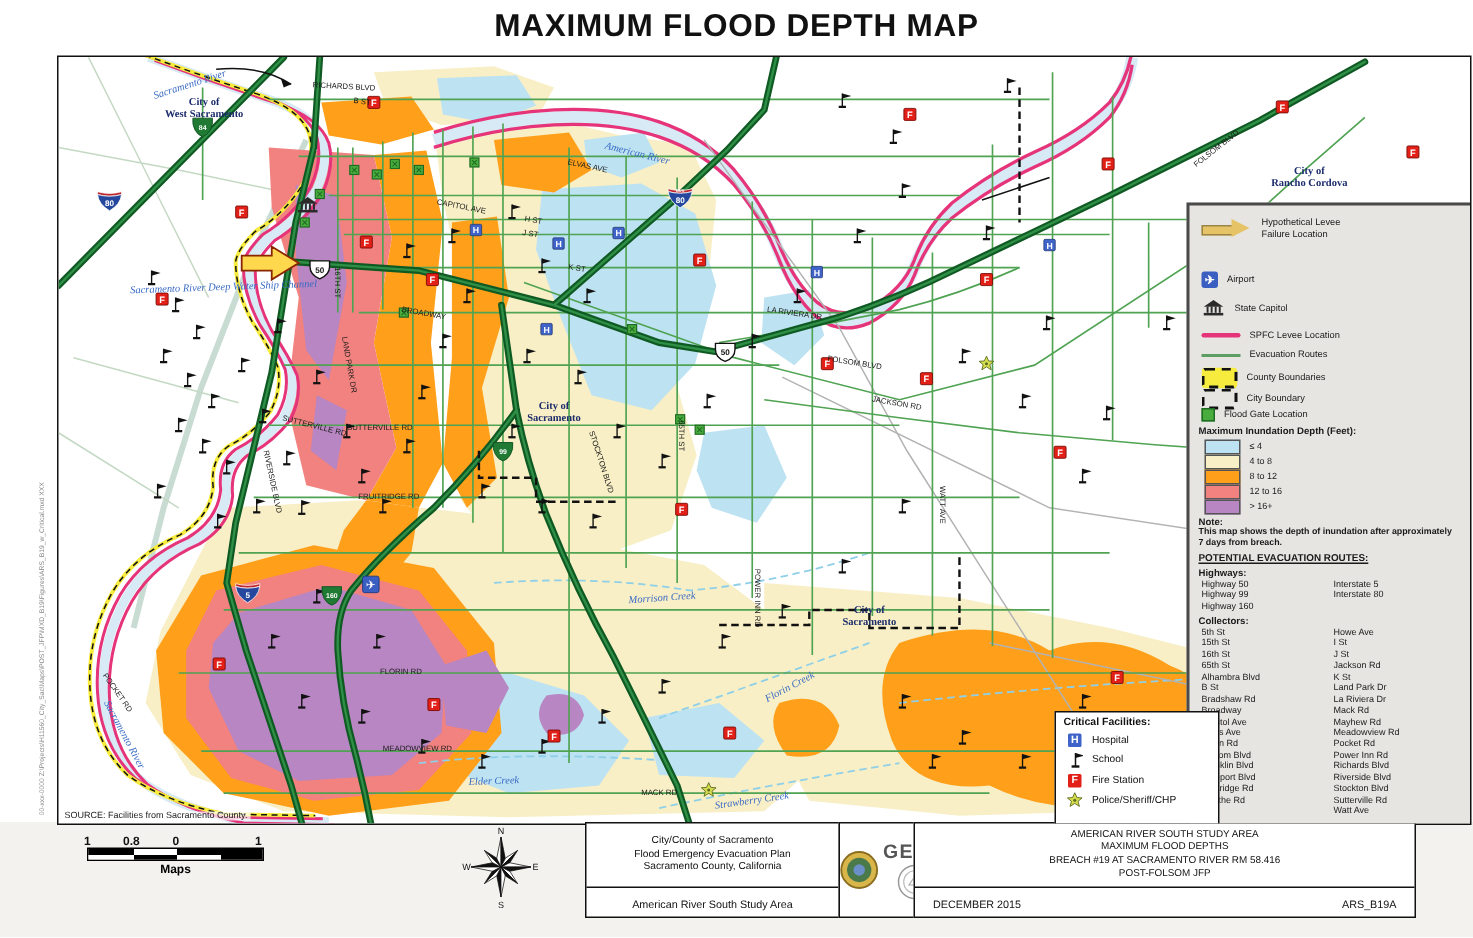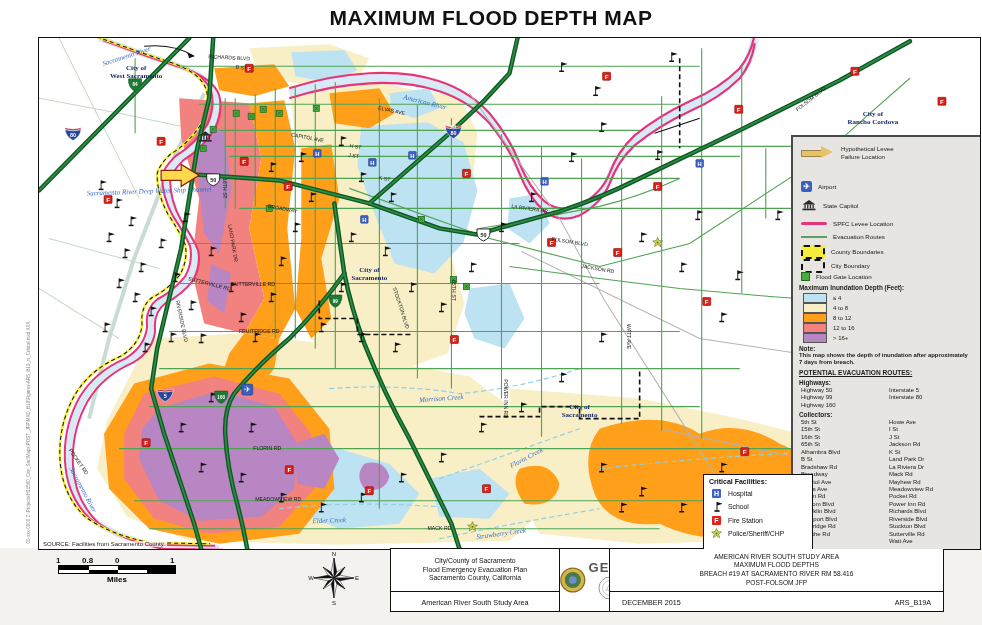--- a/index.html
+++ b/index.html
@@ -958,21 +958,21 @@
       <div class="sb-ticks">
         <span style="left:-2px">1</span>
         <span style="left:24px">0.8</span>
         <span style="left:57px">0</span>
         <span style="left:112px">1</span>
       </div>
       <div class="sb-bar">
           <span class="r1"></span>
           <span class="r2"></span>
         </div>
-      <div class="sb-unit">Miles</div>
+      <div class="sb-unit">Maps</div>
     </div>
     <svg class="compass" width="52" height="56" viewBox="-26 -28 52 56">
       <g stroke="#111" stroke-width="0.5">
         <polygon points="0,-20 -3,-5 0,0" fill="#fff"></polygon>
           <polygon points="0,-20 3,-5 0,0" fill="#111"></polygon>
         <polygon points="0,20 -3,5 0,0" fill="#111"></polygon>
           <polygon points="0,20 3,5 0,0" fill="#fff"></polygon>
         <polygon points="-20,0 -5,-3 0,0" fill="#111"></polygon>
           <polygon points="-20,0 -5,3 0,0" fill="#fff"></polygon>
         <polygon points="20,0 5,-3 0,0" fill="#fff"></polygon>

